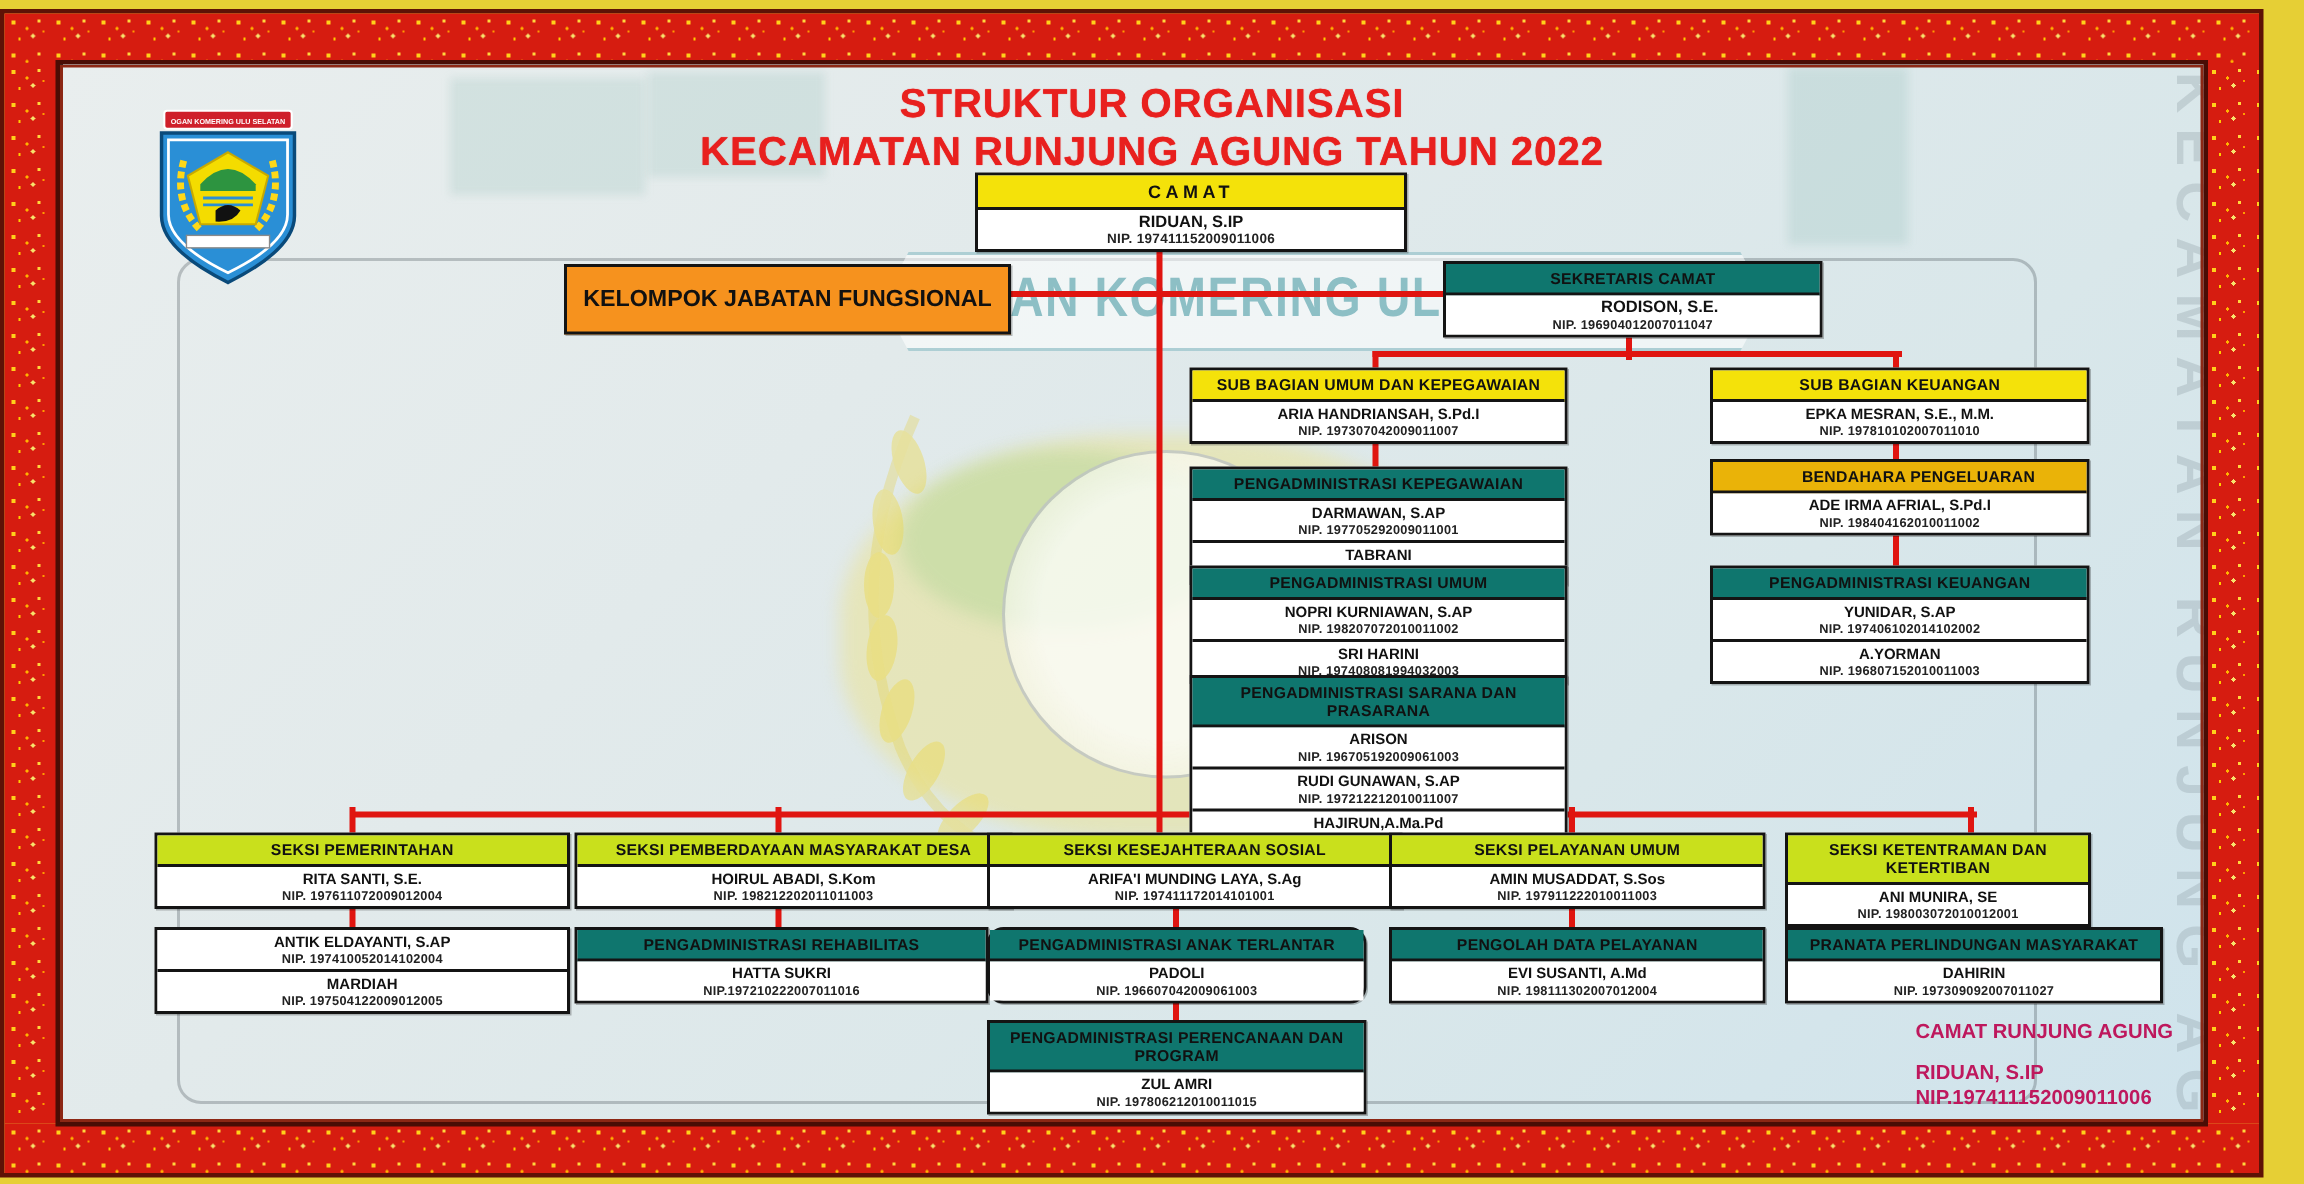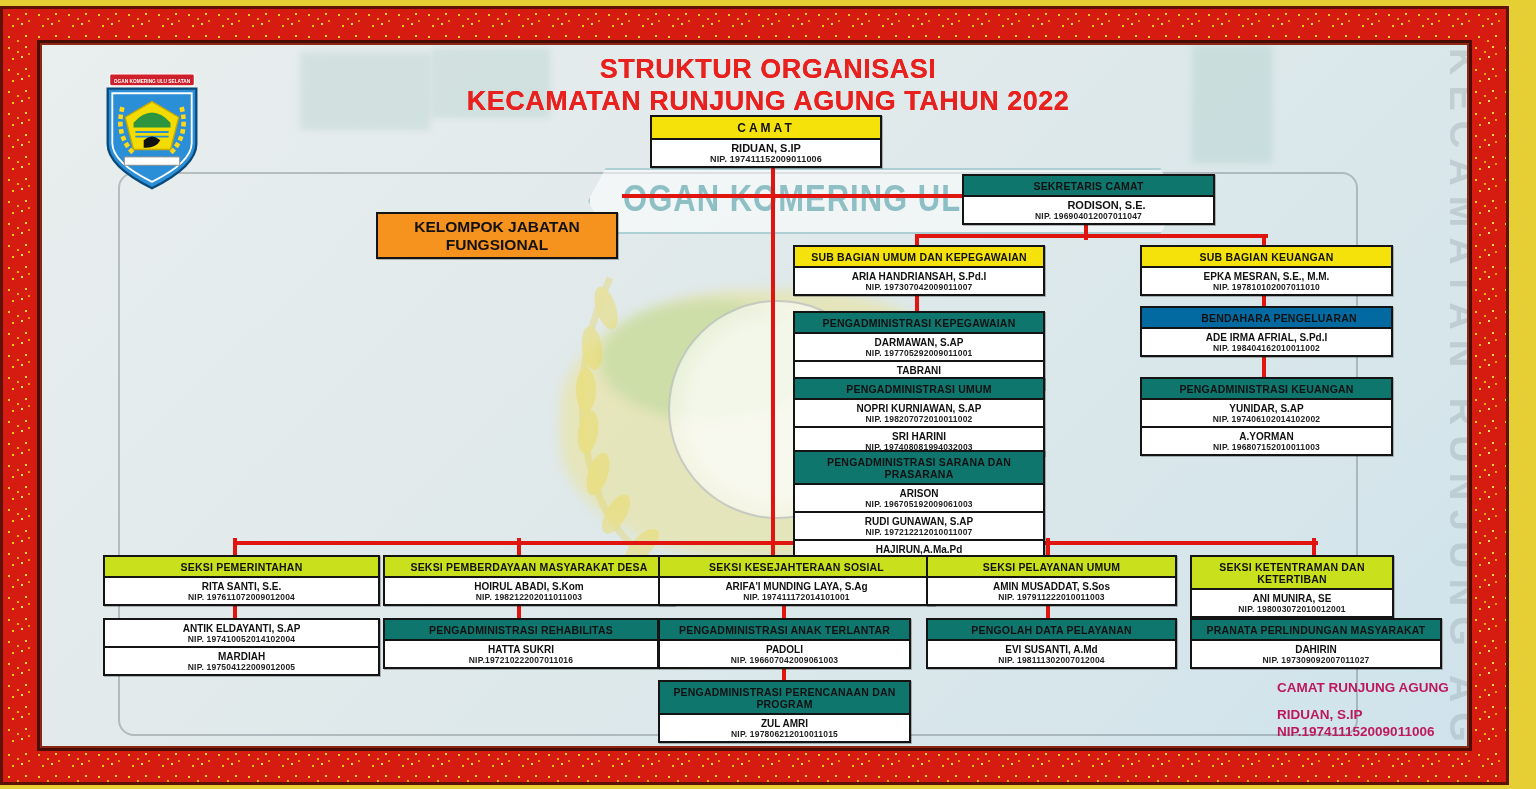--- a/index.html
+++ b/index.html
@@ -51,21 +51,21 @@
     text-shadow:0 0 0.6px #e8201e;}
   
   .logo{position:absolute;left:90px;top:72px;width:124px;height:120px;z-index:6;}
   
   .obox{position:absolute;z-index:5;background:#fff;border:2px solid #141414;box-sizing:border-box;
     box-shadow:1px 1px 0 rgba(0,0,0,0.25);}
   .ohdr{font-weight:bold;font-size:10.5px;text-align:center;padding:4px 2px 3px 2px;letter-spacing:0.2px;
     border-bottom:2px solid #141414;color:#111;}
   .ohdr.yellow{background:#f4e20a;}
   .ohdr.green{background:#c9e01c;}
-  .ohdr.pink{background:#0369a1;padding-left:27px;}
+  .ohdr.pink{background:#eab308;padding-left:27px;}
   .ohdr.white{background:#0f766e;}
   .person{text-align:center;padding:3px 1px 2px 1px;background:#fff;}
   .person + .person{border-top:2px solid #141414;}
   .pname{font-weight:bold;font-size:10px;line-height:11px;color:#111;}
   .pnip{font-weight:bold;font-size:8.5px;line-height:10px;color:#222;letter-spacing:0.2px;}
   .kelompok{background:#f6921e;border:2.5px solid #141414;text-align:center;font-weight:bold;
     font-size:15.5px;line-height:18px;color:#111;display:flex;align-items:center;justify-content:center;
     padding:2px;}
   
   .conn{position:absolute;background:#e01510;z-index:2;}
@@ -133,29 +133,29 @@
   <div class="conn" style="left:517px;top:538px;width:4px;height:22px;"></div>
   <div class="conn" style="left:1046px;top:538px;width:4px;height:22px;"></div>
   <div class="conn" style="left:1312px;top:538px;width:4px;height:22px;"></div>
   <div class="conn" style="left:233px;top:598px;width:4px;height:26px;"></div>
   <div class="conn" style="left:517px;top:598px;width:4px;height:26px;"></div>
   <div class="conn" style="left:782px;top:598px;width:4px;height:26px;"></div>
   <div class="conn" style="left:1046px;top:598px;width:4px;height:26px;"></div>
   <div class="conn" style="left:1312px;top:598px;width:4px;height:26px;"></div>
   <div class="conn" style="left:782px;top:660px;width:4px;height:22px;"></div>
 
-  <div class="obox" style="left:650px;top:115px;width:232px;">
+  <div class="obox" style="left:650px;top:115px;width:288px;">
     <div class="ohdr yellow" style="font-size:12px;letter-spacing:3px;">CAMAT</div>
     <div class="person">
       <div class="pname" style="font-size:11px;">RIDUAN, S.IP</div>
       <div class="pnip" style="font-size:9px;">NIP. 197411152009011006</div>
     </div>
   </div>
 
-  <div class="obox kelompok" style="left:376px;top:176px;width:242px;height:47px;margin-top:36px;">
+  <div class="obox kelompok" style="left:376px;top:176px;width:298px;height:47px;">
     <div>KELOMPOK JABATAN FUNGSIONAL</div>
   </div>
 
   <div class="obox" style="left:962px;top:174px;width:253px;">
     <div class="ohdr white">SEKRETARIS CAMAT</div>
     <div class="person">
       <div class="pname" style="font-size:11px;margin-left:36px;">RODISON, S.E.</div>
       <div class="pnip">NIP. 196904012007011047</div>
     </div>
   </div>
@@ -288,21 +288,21 @@
   </div>
 
   <div class="obox" style="left:383px;top:618px;width:276px;">
     <div class="ohdr white">PENGADMINISTRASI REHABILITAS</div>
     <div class="person">
       <div class="pname">HATTA SUKRI</div>
       <div class="pnip">NIP.197210222007011016</div>
     </div>
   </div>
 
-  <div class="obox" style="left:658px;top:618px;width:253px;">
+  <div class="obox" style="left:658px;top:618px;width:253px;border-radius:11px;">
     <div class="ohdr white">PENGADMINISTRASI ANAK TERLANTAR</div>
     <div class="person">
       <div class="pname">PADOLI</div>
       <div class="pnip">NIP. 196607042009061003</div>
     </div>
   </div>
 
   <div class="obox" style="left:926px;top:618px;width:251px;">
     <div class="ohdr white">PENGOLAH DATA PELAYANAN</div>
     <div class="person">

